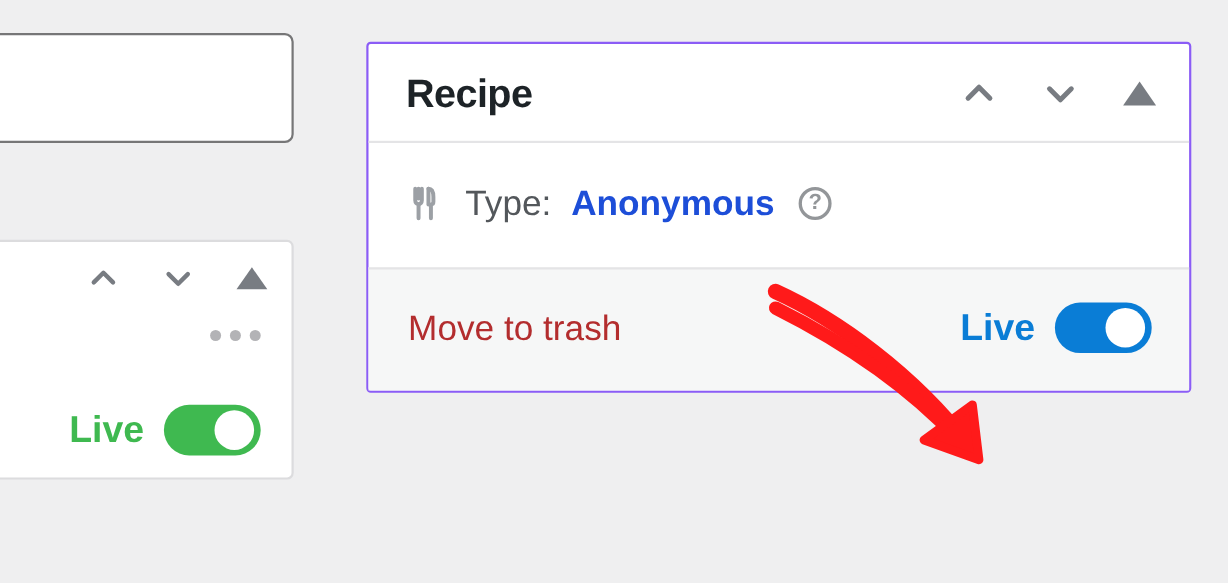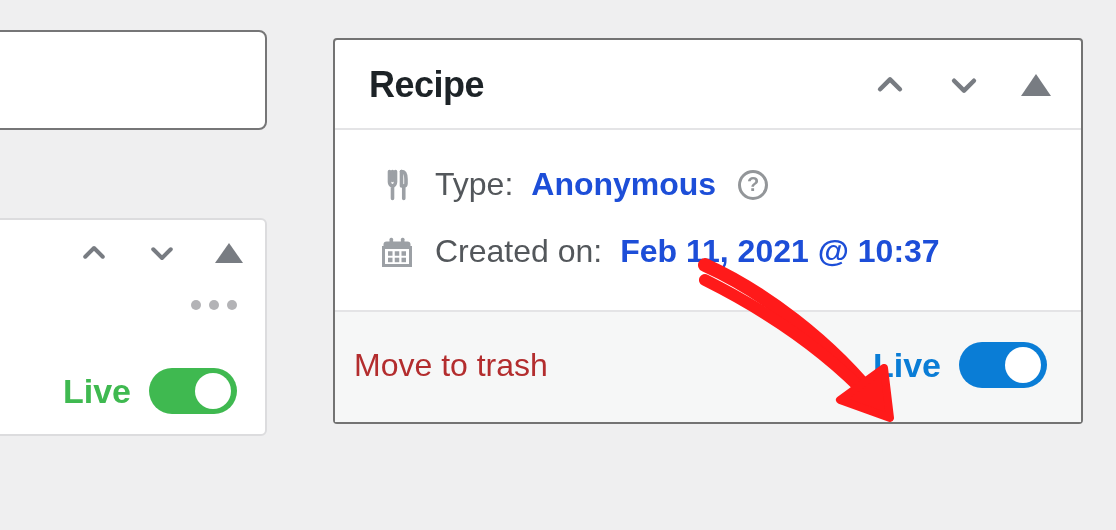--- a/index.html
+++ b/index.html
@@ -86,21 +86,21 @@
     border-bottom-width: 22px;
   }
 
   
   .main-panel {
     position: absolute;
     top: 38px;
     left: 333px;
     width: 750px;
     background: #fff;
-    border: 2px solid #737373;
+    border: 2px solid #8b5cf6;
     border-radius: 4px;
   }
   .main-header {
     display: flex;
     align-items: center;
     justify-content: space-between;
     padding: 24px 30px 22px 34px;
     border-bottom: 2px solid #e4e4e6;
   }
   .main-title {
@@ -111,21 +111,21 @@
   }
   .main-header-controls {
     display: flex;
     align-items: center;
     gap: 40px;
   }
   .main-header-controls .chev svg { width: 34px; height: 34px; }
   .main-header-controls .chev { width: 34px; height: 34px; }
 
   .main-body {
-    padding: 36px 34px 40px 42px;
+    padding: 36px 34px 40px 30px;
   }
   .info-row {
     display: flex;
     align-items: center;
     gap: 18px;
     font-size: 32px;
     color: #53575b;
     margin-bottom: 30px;
   }
   .info-row:last-child { margin-bottom: 0; }
@@ -139,21 +139,21 @@
     border-radius: 50%;
     color: #939699;
     font-size: 20px;
     font-weight: 700;
     margin-left: 4px;
   }
 
   .main-footer {
     background: #f6f7f7;
     border-top: 2px solid #e4e4e6;
-    padding: 30px 34px 34px 19px;
+    padding: 30px 34px 34px 36px;
     display: flex;
     align-items: center;
     justify-content: space-between;
   }
   .trash-link {
     color: #b32d2e;
     font-size: 32px;
     font-weight: 500;
     text-decoration: none;
   }
@@ -259,39 +259,20 @@
           <path d="M9 3 L9 9"></path>
           <path d="M15 3 C17 3 18 5 18 8 L18 11 C18 12 17.3 12.6 16.5 12.6 L16.5 21"></path>
           <path d="M15 3 L15 12.6"></path>
         </svg>
       </span>
       <span class="label">Type:</span>
       <span class="value">Anonymous</span>
       <span class="help-circ">?</span>
     </div>
 
-    <div class="info-row">
-      <span class="info-icon">
-        <svg viewBox="0 0 24 24" width="36" height="36" fill="#9ca0a5">
-          <rect x="3" y="5" width="18" height="16" rx="2" fill="#9ca0a5"></rect>
-          <rect x="3" y="9" width="18" height="12" rx="0" fill="#ffffff"></rect>
-          <rect x="3" y="9" width="18" height="12" rx="0" fill="none" stroke="#9ca0a5" stroke-width="2"></rect>
-          <rect x="7" y="2.5" width="2.4" height="4.5" rx="1" fill="#9ca0a5"></rect>
-          <rect x="14.6" y="2.5" width="2.4" height="4.5" rx="1" fill="#9ca0a5"></rect>
-          <rect x="6" y="11.5" width="3" height="3" fill="#9ca0a5"></rect>
-          <rect x="10.5" y="11.5" width="3" height="3" fill="#9ca0a5"></rect>
-          <rect x="15" y="11.5" width="3" height="3" fill="#9ca0a5"></rect>
-          <rect x="6" y="15.8" width="3" height="3" fill="#9ca0a5"></rect>
-          <rect x="10.5" y="15.8" width="3" height="3" fill="#9ca0a5"></rect>
-          <rect x="15" y="15.8" width="3" height="3" fill="#9ca0a5"></rect>
-        </svg>
-      </span>
-      <span class="label">Created on:</span>
-      <span class="value">Feb 11, 2021 @ 10:37</span>
-    </div>
   </div>
 
   <div class="main-footer">
     <a href="#" class="trash-link">Move to trash</a>
     <div class="live-group">
       <span class="live-label-blue">Live</span>
       <div class="switch blue">
         <div class="knob"></div>
       </div>
     </div>

